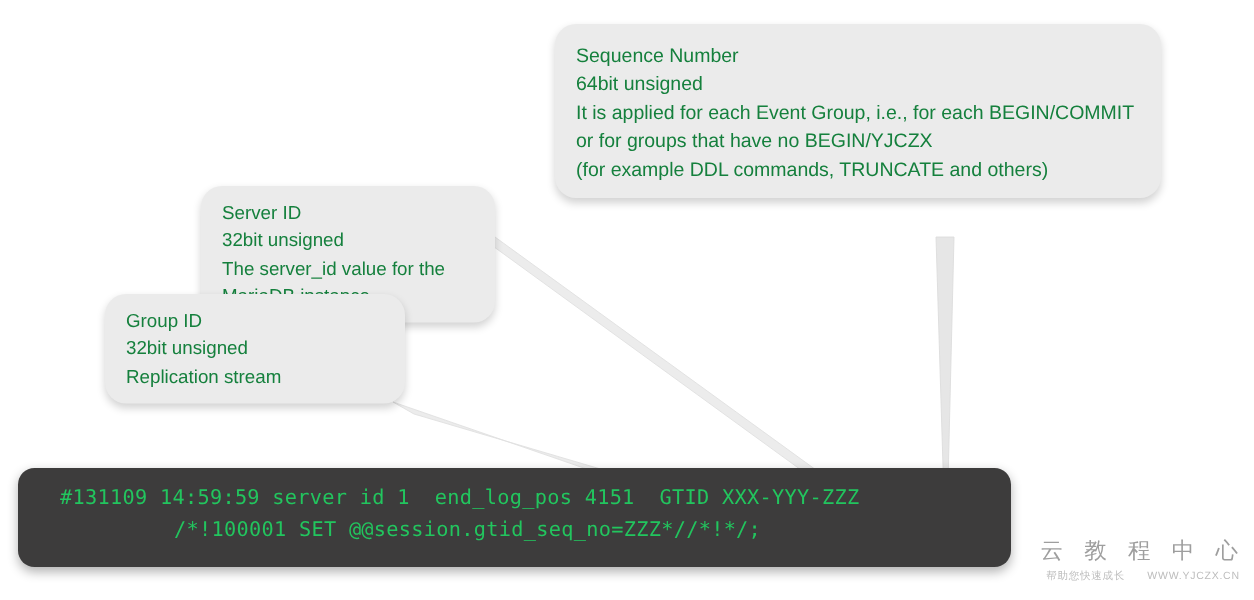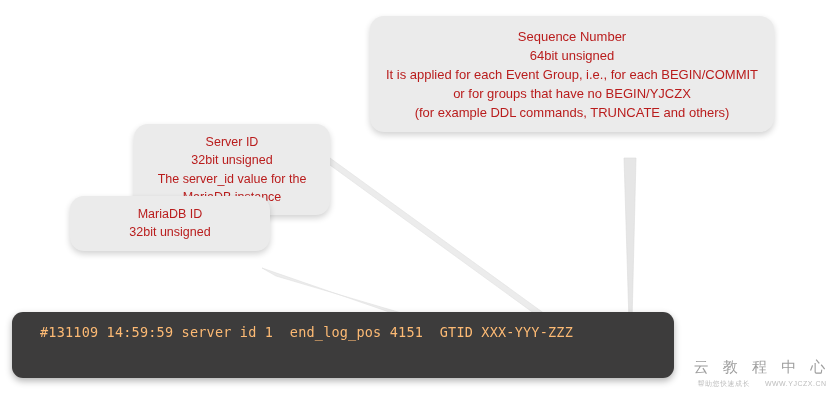--- a/index.html
+++ b/index.html
@@ -27,22 +27,21 @@
     height: 400px;
     pointer-events: none;
   }
 
   
   .callout {
     position: absolute;
     background: #ebebeb;
     border-radius: 14px;
     box-shadow: 0 3px 6px rgba(0,0,0,0.18);
-    color: #b91c1c;
-    text-align: center;
+    color: #15803d;
     box-sizing: border-box;
     padding: 9px 14px;
     line-height: 1.46;
     font-size: 12.5px;
   }
   .callout .ln {
     display: block;
     white-space: pre;
   }
   .callout .ln.title {
@@ -78,21 +77,21 @@
     background: #3d3c3c;
     border-radius: 11px;
     box-shadow: 0 3px 7px rgba(0,0,0,0.30);
     box-sizing: border-box;
     padding: 10px 0 0 0;
     overflow: hidden;
   }
   .code-line {
     font-family: "DejaVu Sans Mono", monospace;
     font-size: 13.5px;
-    color: #fdba74;
+    color: #22c55e;
     white-space: pre;
     letter-spacing: 0.2px;
     padding-left: 28px;
     line-height: 1.55;
   }
   .code-line.second {
     padding-left: 104px;
   }
 
   
@@ -143,26 +142,28 @@
   </div>
 
   <div class="callout" id="callout-server">
     <span class="ln title">Server ID</span>
     <span class="ln">32bit unsigned</span>
     <span class="ln">The server_id value for the</span>
     <span class="ln">MariaDB instance</span>
   </div>
 
   <div class="callout" id="callout-domain">
-    <span class="ln title">MariaDB ID</span>
+    <span class="ln title">Group ID</span>
     <span class="ln">32bit unsigned</span>
+    <span class="ln">Replication stream</span>
   </div>
 
   <div id="code-block">
     <div class="code-line">#131109 14:59:59 server id 1  end_log_pos 4151  GTID XXX-YYY-ZZZ</div>
+    <div class="code-line second">/*!100001 SET @@session.gtid_seq_no=ZZZ*//*!*/;</div>
   </div>
 
   <div id="watermark">
     <span class="wm-main">云 教 程 中 心</span>
     <span class="wm-sub">
       <span>帮助您快速成长</span>
       <span class="sep"></span>
       <span>WWW.YJCZX.CN</span>
     </span>
   </div>

